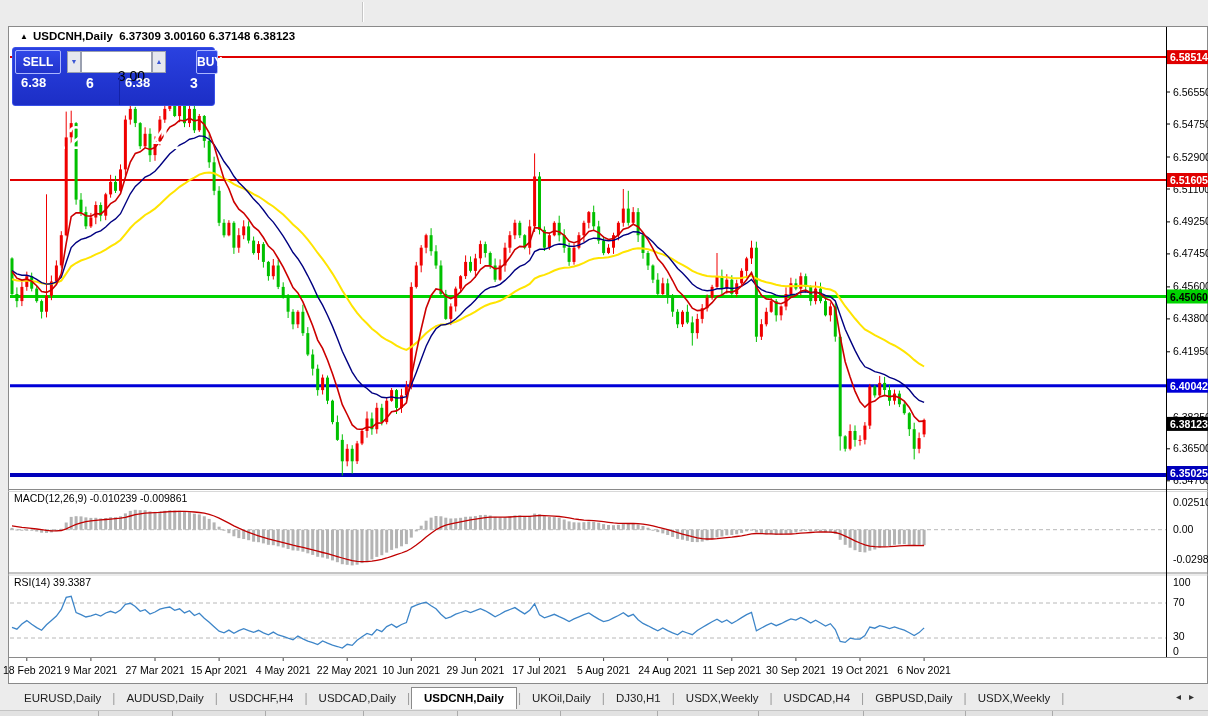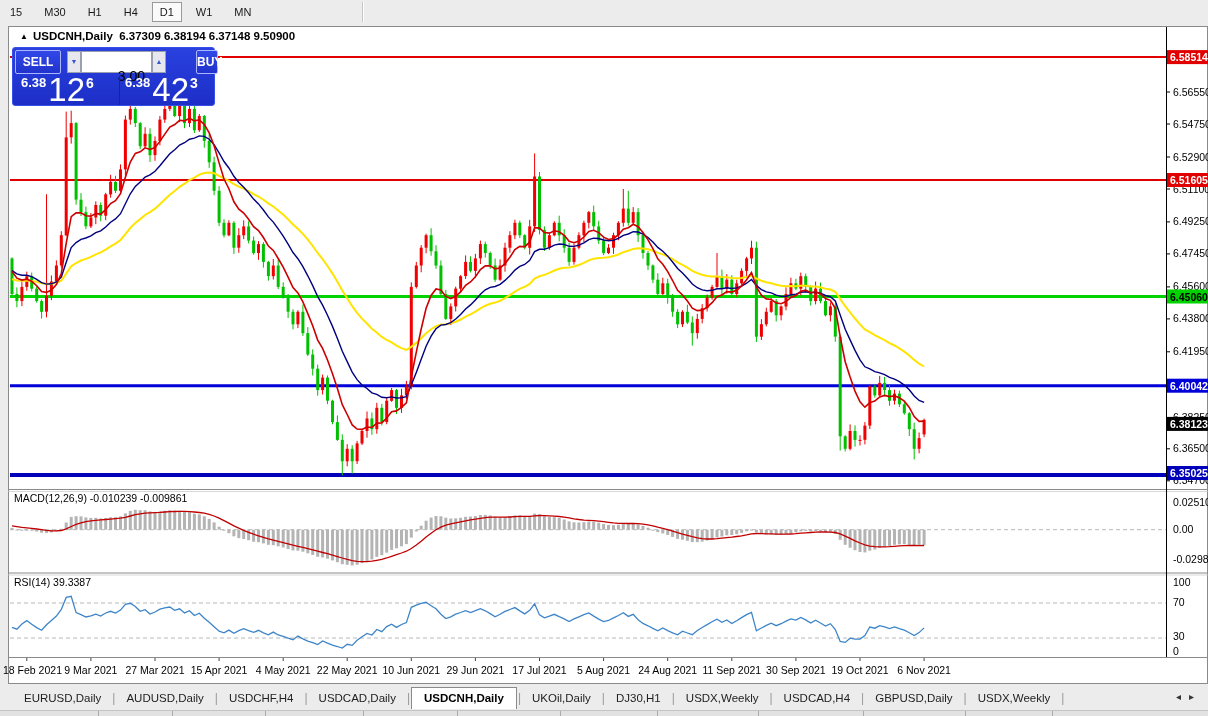--- a/index.html
+++ b/index.html
@@ -30,49 +30,40 @@
   .tp-sell{left:2px;width:46px;}
   .tp-buy{left:183px;width:22px;}
   .tp-step{position:absolute;top:3px;width:14px;height:22px;background:#e6e8ee;border:1px solid #9aa0b0;
            box-sizing:border-box;color:#3a56d4;font-size:7px;text-align:center;line-height:20px;cursor:pointer;}
   .tp-step.dn{left:54px;}
   .tp-step.up{left:139px;}
   .tp-vol{position:absolute;left:68px;top:3px;width:71px;height:22px;background:#fff;border:1px solid #9aa0b0;
           box-sizing:border-box;font-size:14px;color:#000;text-align:right;padding:14px 6px 0 0;line-height:20px;}
   .tp-price{position:absolute;top:27px;height:31px;display:flex;align-items:flex-start;color:#fff;cursor:pointer;}
   .tp-price .sm{font-size:13px;font-weight:bold;margin:0 2px 4px 0;}
-  .tp-price .big{font-size:33px;line-height:29px;font-weight:400;}
+  .tp-price .big{font-size:33px;line-height:29px;font-weight:400;margin-top:48px;}
   .tp-price .sup{font-size:14px;font-weight:bold;margin:0 0 14px 1px;}
   .tp-price.bid{left:8px;}
   .tp-price.ask{left:112px;}
   .tp-div{position:absolute;left:106px;top:28px;width:1px;height:29px;background:#1322a8;}
   
   .tabbar{position:absolute;left:0;top:686px;width:1208px;height:24px;display:flex;align-items:center;
           background:#ececec;z-index:5;padding-left:14px;box-sizing:border-box;}
   .tab{font-size:11.5px;color:#222;padding:3px 10px;white-space:nowrap;cursor:pointer;}
   .tab.active{background:#fff;border:1px solid #8a8a8a;border-bottom:0;font-weight:bold;color:#000;padding:4px 12px 5px;}
   .tab-sep{color:#999;font-size:12px;padding:0 1px;}
   .tab-arrows{position:absolute;right:6px;top:5px;font-size:10px;color:#333;letter-spacing:8px;cursor:pointer;}
   .statusbar{position:absolute;left:0;top:710px;width:1208px;height:6px;background:#e2e2e2;z-index:5;border-top:1px solid #c4c4c4;}
   .status-sep{position:absolute;top:0;width:1px;height:6px;background:#aaa;}
 </style>
 </head>
 <body>
 
 <div id="app">
   <div class="toolbar">
-    <div id="tf-buttons" style="display:flex;align-items:center;padding-left:2px;">
-        <div class="tf-btn">15</div>
-        <div class="tf-btn">M30</div>
-        <div class="tf-btn">H1</div>
-        <div class="tf-btn">H4</div>
-        <div class="tf-btn active">D1</div>
-        <div class="tf-btn">W1</div>
-        <div class="tf-btn">MN</div>
-      </div>
     <div class="tb-sep"></div>
   </div>
 
   <div class="chart-bg"></div>
 
   <svg id="chart-svg" width="1208" height="716" viewBox="0 0 1208 716">
       <defs>
         <clipPath id="clipMain">
           <rect x="10" y="28" width="1156" height="461"></rect>
         </clipPath>
@@ -738,21 +729,21 @@
       <line x1="8.5" y1="489.5" x2="1207.5" y2="489.5" stroke="#8a8a8a"></line>
       <line x1="8.5" y1="491.5" x2="1207.5" y2="491.5" stroke="#d8d8d8"></line>
       <line x1="8.5" y1="573" x2="1207.5" y2="573" stroke="#8a8a8a"></line>
       <line x1="8.5" y1="575" x2="1207.5" y2="575" stroke="#d8d8d8"></line>
       <line x1="8.5" y1="657.5" x2="1207.5" y2="657.5" stroke="#8a8a8a"></line>
       <line x1="1166.5" y1="27" x2="1166.5" y2="657" stroke="#000"></line>
       <rect x="1167" y="27" width="41" height="630" fill="transparent"></rect>
     </svg>
 
   <div class="chart-title">
-    <span class="tri">▲</span><span>USDCNH,Daily</span>&nbsp;&nbsp;<span>6.37309 6.38194 6.37148 9.50900</span>
+    <span class="tri">▲</span><span>USDCNH,Daily</span>&nbsp;&nbsp;<span>6.37309 3.00160 6.37148 6.38123</span>
   </div>
 
   <div class="trade-panel">
     <div class="tp-btn tp-sell">SELL</div>
     <div class="tp-step dn">▼</div>
     <div class="tp-vol">3.00</div>
     <div class="tp-step up">▲</div>
     <div class="tp-btn tp-buy">BUY</div>
     <div class="tp-div"></div>
     <div class="tp-price bid">

